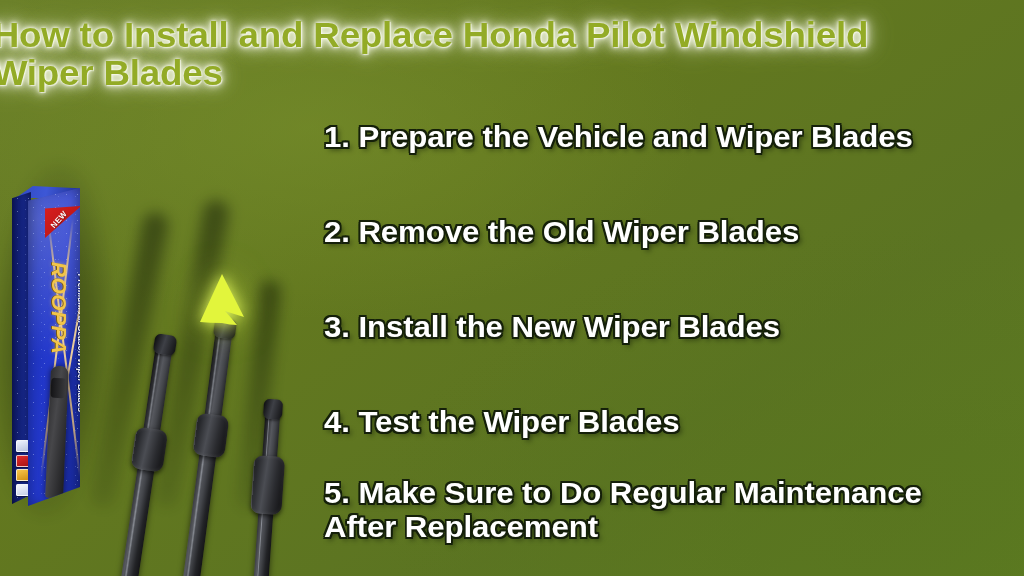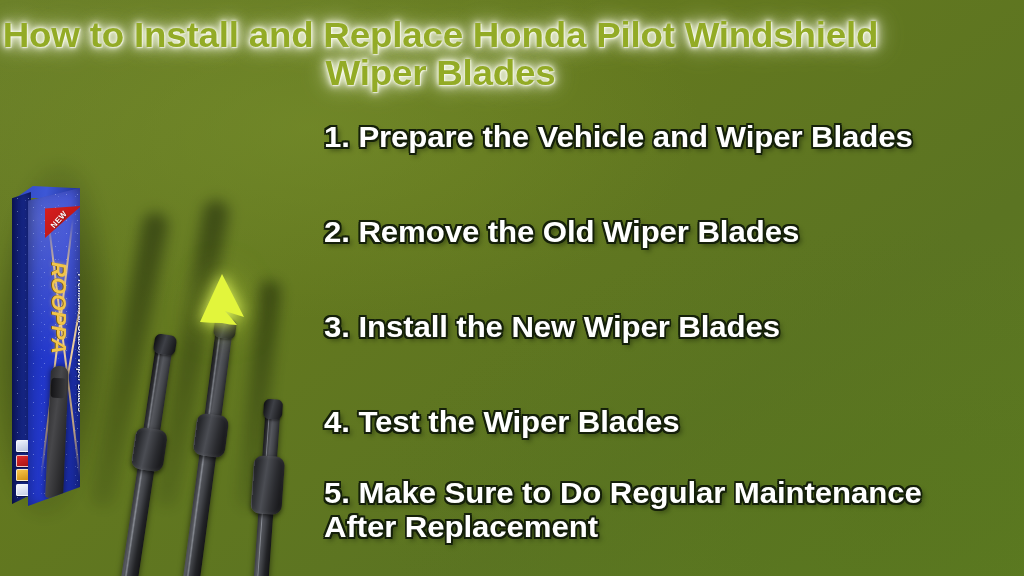--- a/index.html
+++ b/index.html
@@ -20,21 +20,20 @@
       linear-gradient(146deg, #6b8029 0%, #63781f 38%, #5b7422 70%, #5c7b22 100%);
     overflow:hidden;
   }
 
   
   #title-block {
     position:absolute;
     left:0; top:16px;
     width:881px;
     padding:0 14px;
-    text-align:center;
   }
   #title-text {
     display:block;
     font-family:"Liberation Sans Narrow","Liberation Sans", sans-serif;
     font-size:35px;
     line-height:38px;
     font-weight:bold;
     letter-spacing:-0.2px;
     color:#93ab26;
     text-shadow:

